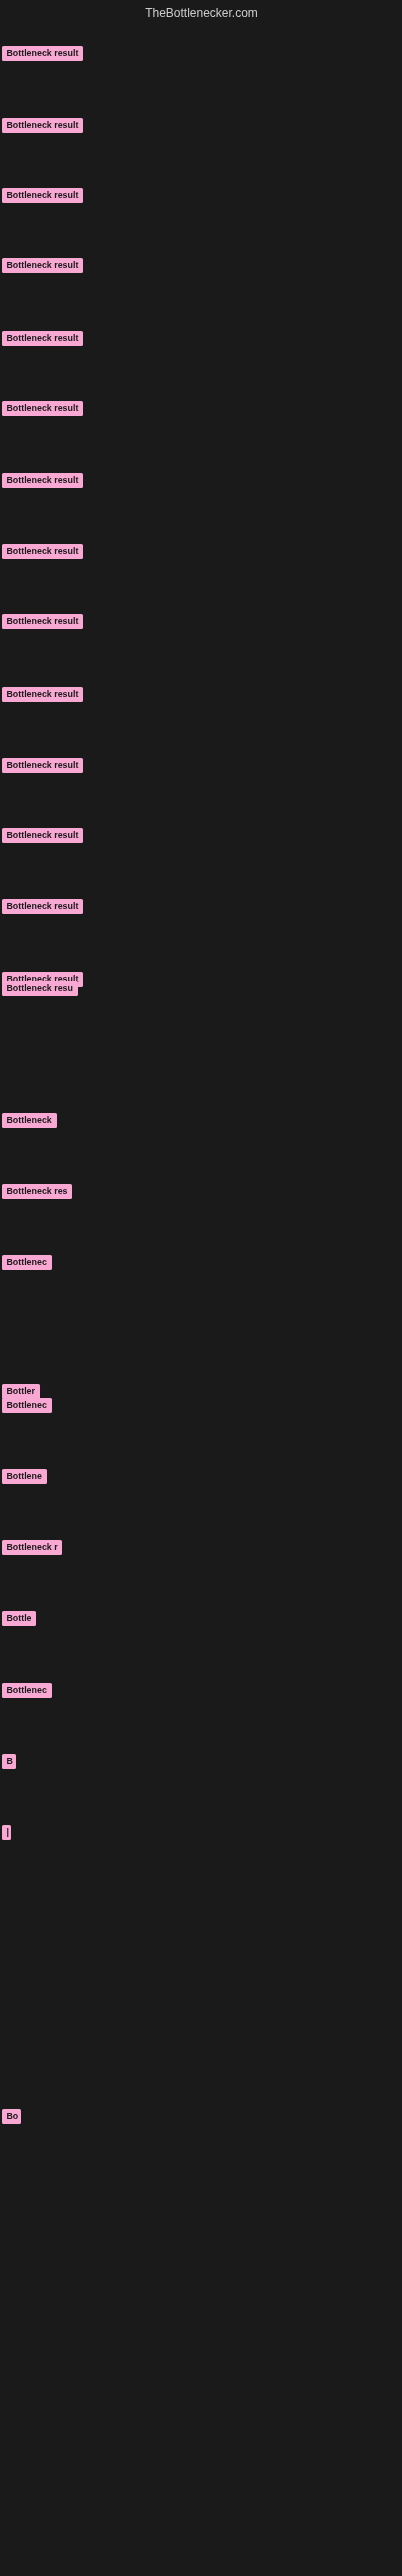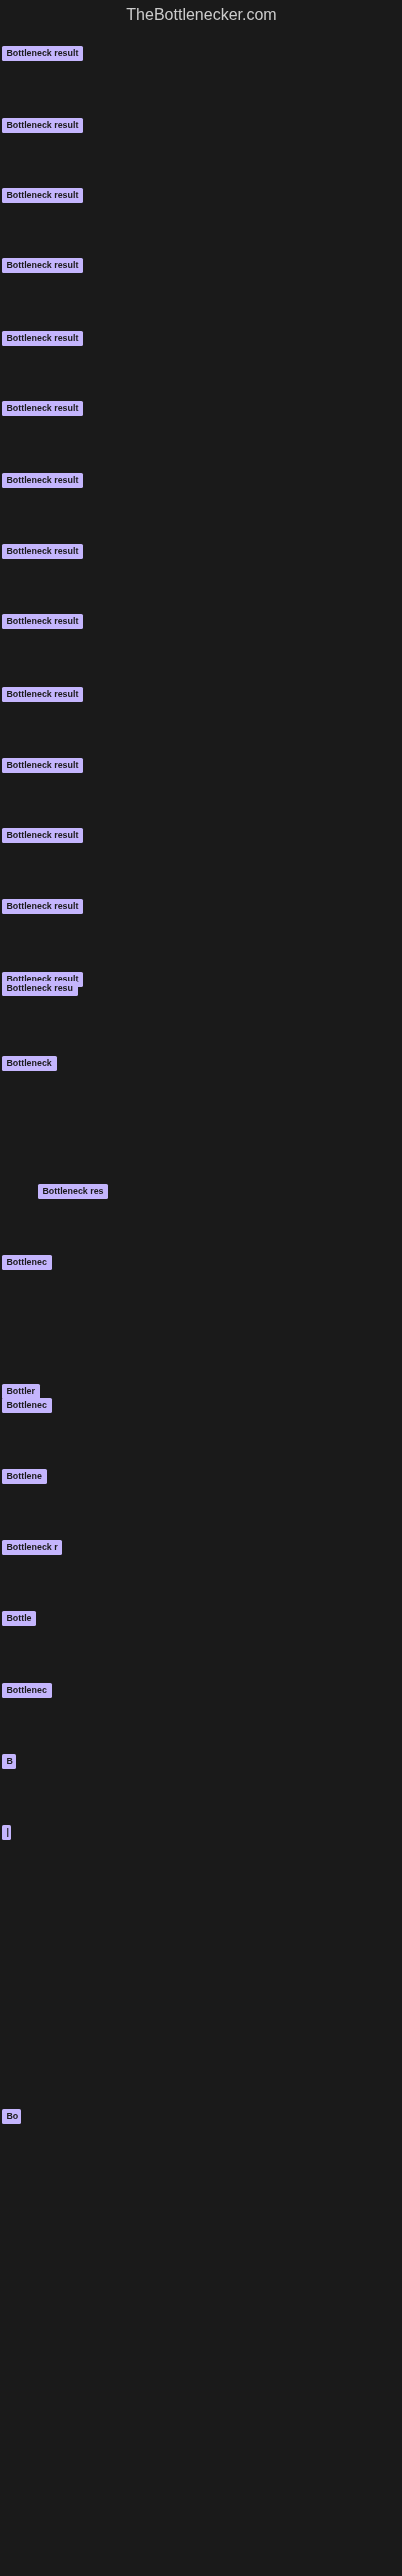--- a/index.html
+++ b/index.html
@@ -10,29 +10,29 @@
     body {
       width: 403px;
       min-height: 2576px;
       background-color: #1a1a1a;
       font-family: Arial, sans-serif;
       position: relative;
     }
     .site-title {
       text-align: center;
       color: #cccccc;
-      font-size: 16px;
+      font-size: 12px;
       padding: 6.4px 0;
       position: absolute;
       width: 100%;
       top: 0;
     }
     .bottleneck-label {
       position: absolute;
-      background-color: #c4b5fd;
+      background-color: #f9a8d4;
       color: #1a1a1a;
       font-size: 8.9px;
       font-weight: bold;
       padding: 2.4px 4.8px;
       border-radius: 1.6px;
       white-space: nowrap;
       overflow: hidden;
       left: 1.6px;
     }
   </style>
@@ -50,22 +50,22 @@
     <div class="bottleneck-label" style="top: 401px; max-width: 147px;">Bottleneck result</div>
     <div class="bottleneck-label" style="top: 473px; max-width: 149px;">Bottleneck result</div>
     <div class="bottleneck-label" style="top: 544px; max-width: 148px;">Bottleneck result</div>
     <div class="bottleneck-label" style="top: 614px; max-width: 146px;">Bottleneck result</div>
     <div class="bottleneck-label" style="top: 687px; max-width: 143px;">Bottleneck result</div>
     <div class="bottleneck-label" style="top: 758px; max-width: 143px;">Bottleneck result</div>
     <div class="bottleneck-label" style="top: 828px; max-width: 135px;">Bottleneck result</div>
     <div class="bottleneck-label" style="top: 899px; max-width: 138px;">Bottleneck result</div>
     <div class="bottleneck-label" style="top: 972px; max-width: 133px;">Bottleneck result</div>
     <div class="bottleneck-label" style="top: 981px; max-width: 125px;">Bottleneck resu</div>
-    <div class="bottleneck-label" style="top: 1056px; max-width: 71px; text-align: right;">Bottleneck</div>
-    <div class="bottleneck-label" style="top: 1184px; max-width: 105px; margin-left: 36px;">Bottleneck res</div>
+    <div class="bottleneck-label" style="top: 1113px; max-width: 71px; text-align: right;">Bottleneck</div>
+    <div class="bottleneck-label" style="top: 1184px; max-width: 105px;">Bottleneck res</div>
     <div class="bottleneck-label" style="top: 1255px; max-width: 64px;">Bottlenec</div>
     <div class="bottleneck-label" style="top: 1384px; max-width: 48px;">Bottler</div>
     <div class="bottleneck-label" style="top: 1398px; max-width: 64px;">Bottlenec</div>
     <div class="bottleneck-label" style="top: 1469px; max-width: 56px;">Bottlene</div>
     <div class="bottleneck-label" style="top: 1540px; max-width: 85px;">Bottleneck r</div>
     <div class="bottleneck-label" style="top: 1611px; max-width: 44px;">Bottle</div>
     <div class="bottleneck-label" style="top: 1683px; max-width: 64px;">Bottlenec</div>
     <div class="bottleneck-label" style="top: 1754px; max-width: 14.5px;">B</div>
     <div class="bottleneck-label" style="top: 1825px; max-width: 6.4px;">|</div>
     <div class="bottleneck-label" style="top: 2109px; max-width: 19.3px;">Bo</div>

